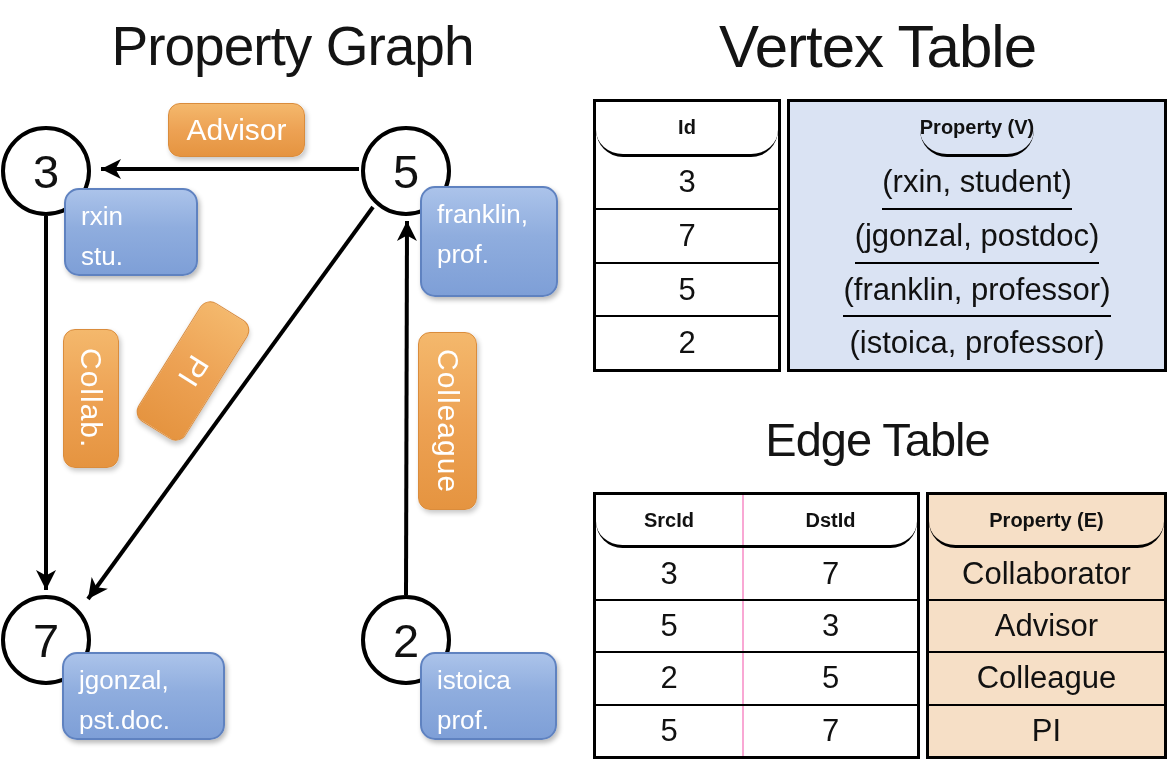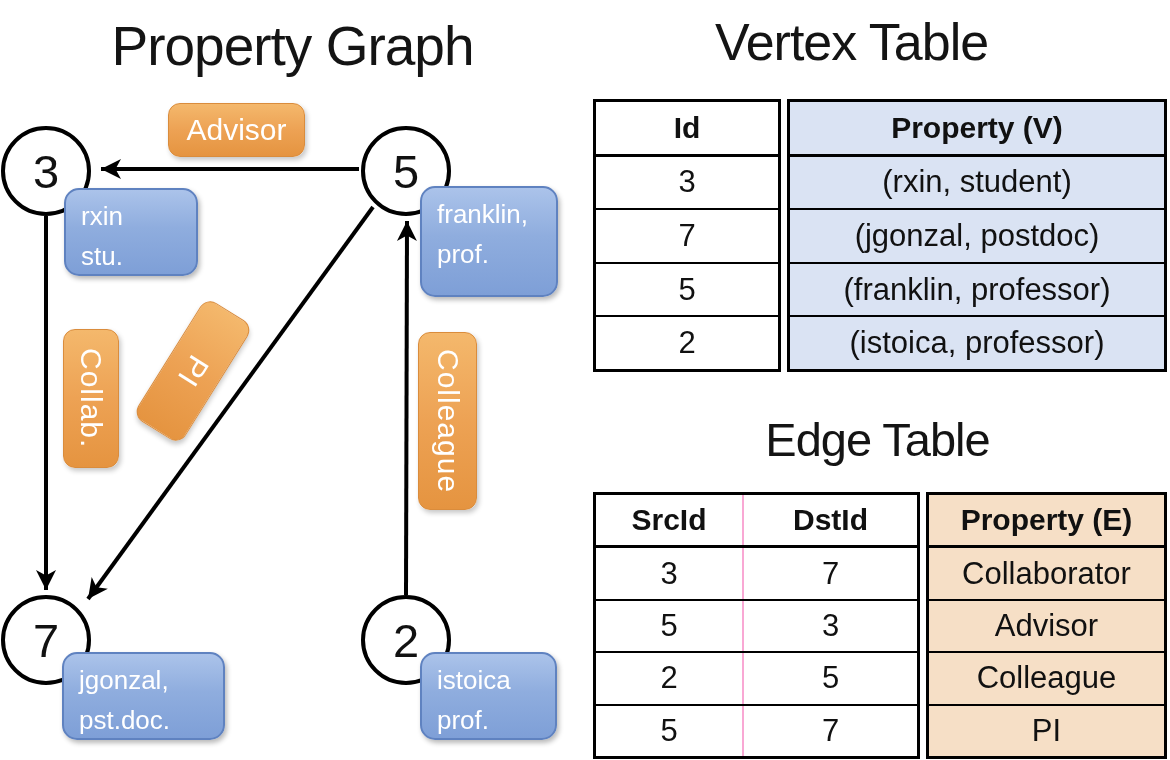--- a/index.html
+++ b/index.html
@@ -6,21 +6,21 @@
   .canvas{
     position:relative;width:1170px;height:760px;background:#ffffff;
     font-family:"Liberation Sans", sans-serif;overflow:hidden;color:#111;text-decoration:underline;
   }
   
   .big-title{
     position:absolute;text-align:center;font-weight:300;letter-spacing:-1px;
     color:#141414;white-space:nowrap;
   }
   .pg-title{left:0;width:585px;top:14px;font-size:55px;}
-  .vt-title{left:559px;width:585px;top:12px;font-size:52px;}
+  .vt-title{left:585px;width:585px;top:12px;font-size:60px;}
   .et-title{left:585px;width:585px;top:412px;font-size:47px;}
 
   
   .node{
     position:absolute;width:82px;height:82px;border:4px solid #000;border-radius:50%;
     background:#fff;display:flex;align-items:center;justify-content:center;
     font-size:47px;font-weight:300;z-index:3;
   }
   
   .vbox{
@@ -52,23 +52,23 @@
   
   .tbl{
     position:absolute;display:flex;flex-direction:column;
     border:3px solid #000;box-sizing:border-box;background:#fff;z-index:2;
   }
   .tbl .row{
     flex:1;display:flex;align-items:center;justify-content:center;
     font-size:31px;border-bottom:2px solid #000;
   }
   .tbl .row:last-child{border-bottom:none;}
-  .tbl .row.head{font-weight:bold;font-size:30px;border-bottom:3px solid #000;}
+  .tbl .row.head{font-weight:bold;font-size:20px;border-bottom:3px solid #000;border-radius:27px;}
   .tbl-vt-id{left:593px;top:99px;width:188px;height:273px;}
-  .tbl-vt-prop{left:787px;top:99px;width:380px;height:273px;background:#dae3f3;}
+  .tbl-vt-prop{left:787px;top:99px;width:380px;height:273px;background:#dae3f3;align-items:center;}
   .tbl-et-left{left:593px;top:492px;width:327px;height:267px;}
   .tbl-et-prop{left:926px;top:492px;width:241px;height:267px;background:#f6dfc6;}
   .tbl-et-left .row{padding:0;}
   .cell{display:flex;align-items:center;justify-content:center;height:100%;box-sizing:border-box;}
   .c1{width:146px;}
   .c2{flex:1;border-left:2px solid #f9a8d4;}
 </style>
 </head>
 <body>
 

